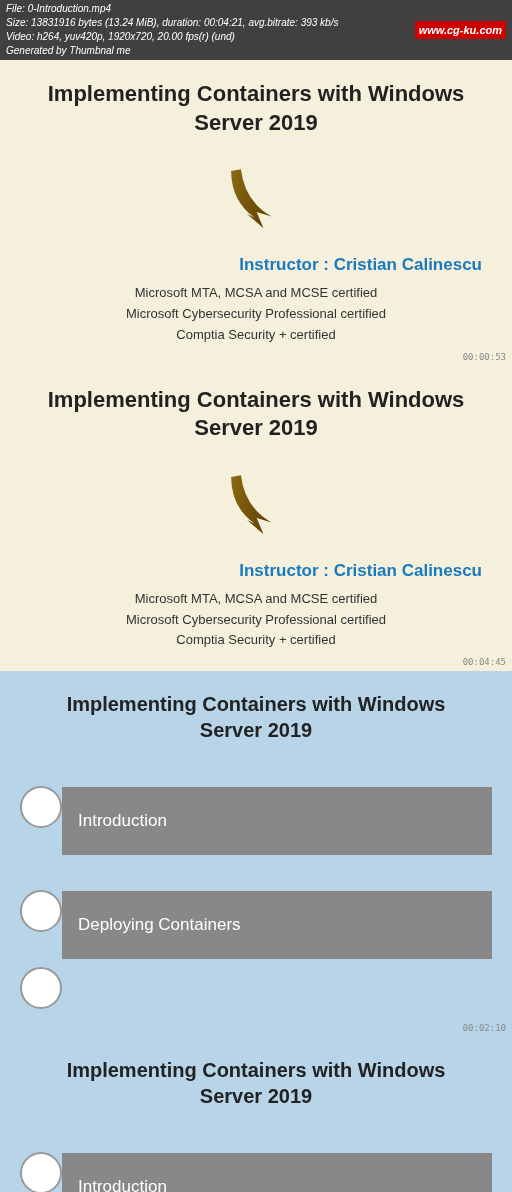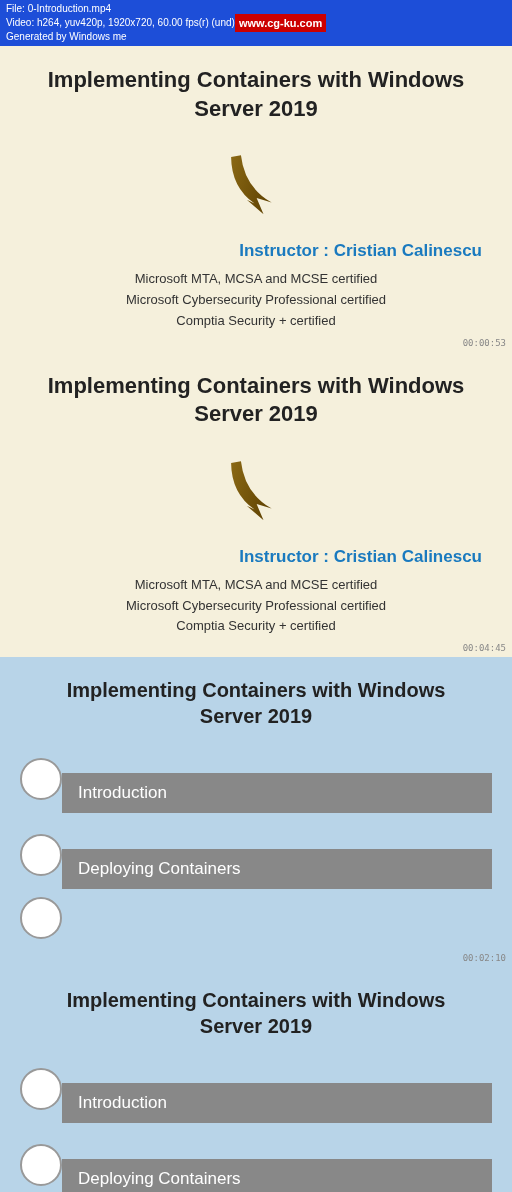--- a/index.html
+++ b/index.html
@@ -5,26 +5,28 @@
     * { margin: 0; padding: 0; box-sizing: border-box; }
     body {
       width: 512px;
       min-height: 1192px;
       font-family: Arial, sans-serif;
       background: #ccc;
       position: relative;
     }
 
     .top-bar {
-      background: #1d4ed8;
+      background: #404040;
       color: white;
       font-size: 10px;
       padding: 2px 6px;
       display: flex;
+      justify-content: space-between;
       align-items: center;
+      font-style: italic;
     }
 
     .top-bar .file-info {
       line-height: 1.4;
     }
 
     .top-bar .watermark-top {
       color: #fff;
       font-weight: bold;
       font-size: 11px;
@@ -113,34 +115,35 @@
       border: 2px solid #999;
       flex-shrink: 0;
       margin-right: 0;
     }
 
     .menu-label-box {
       flex: 1;
       background: #888888;
       color: white;
       font-size: 17px;
-      padding: 10px 16px;
+      padding: 24px 16px;
       margin-left: 0;
       margin-top: 28px;
     }
 
   </style>
 </head>
 <body>
 
 <div class="top-bar">
   <div class="file-info">
     <div>File: 0-Introduction.mp4</div>
-    <div>Video: h264, yuv420p, 1920x720, 60.00 fps(r) (und)</div>
-    <div>Generated by Windows me</div>
+    <div>Size: 13831916 bytes (13.24 MiB), duration: 00:04:21, avg.bitrate: 393 kb/s</div>
+    <div>Video: h264, yuv420p, 1920x720, 20.00 fps(r) (und)</div>
+    <div>Generated by Thumbnal me</div>
   </div>
   <div class="watermark-top">www.cg-ku.com</div>
 </div>
 
 <div class="parchment-section">
   <div class="main-title">
     <span>Implementing Containers with Windows</span><br>
     <span>Server 2019</span>
   </div>
   <div class="arrow-container">

